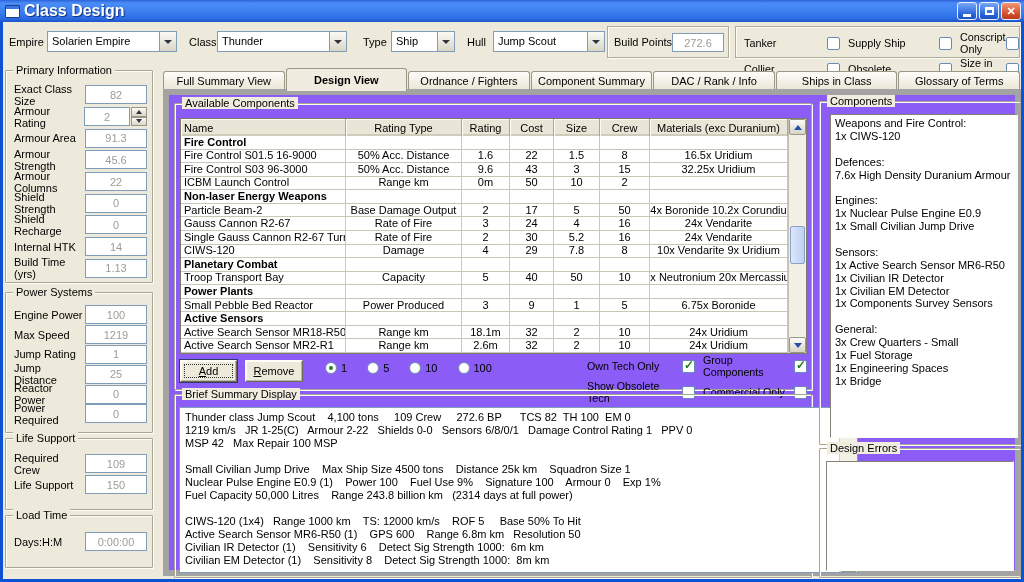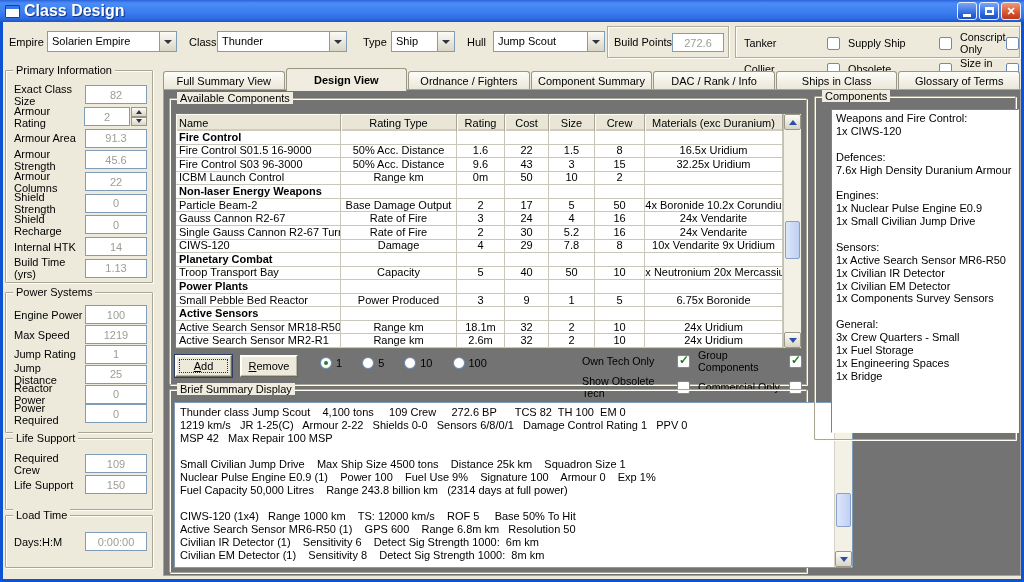--- a/index.html
+++ b/index.html
@@ -49,21 +49,21 @@
   .radio-item { display:flex; align-items:center; }
   .radio { width:12px; height:12px; border-radius:50%; background:#fff; border:1px solid #6a8bb5; position:relative; margin-right:4px; }
   .radio-dot { position:absolute; left:3px; top:3px; width:4px; height:4px; border-radius:50%; background:#2c7d2c; }
 
   
   .tabstrip { position:absolute; left:160px; top:46px; width:858px; height:22px; display:flex; }
   .tab { flex:1; margin-top:3px; height:19px; border:1px solid #9a9787; border-bottom:none; border-radius:3px 3px 0 0;
     background:linear-gradient(#fdfcf8,#e9e6d6); display:flex; align-items:center; justify-content:center;
     margin-right:1px; white-space:nowrap; }
   .tab.active { margin-top:0; height:23px; background:#f0ede0; font-weight:bold; z-index:3; position:relative; }
-  .tabpage { position:absolute; left:160px; top:67px; width:858px; height:487px; border:1px solid #a3a3a3; background:#737373; z-index:1; }
+  .tabpage { position:absolute; left:160px; top:67px; width:858px; height:487px; border:6px solid #a3a3a3; background:#8b5cf6; z-index:1; }
   .tabpage .gb-title, .tabpage .gb-title { background:#f0ede0; }
 
   
   .field-row { display:flex; align-items:center; justify-content:space-between; padding:0 5px 0 8px; }
   .f-wrap { display:flex; align-items:center; }
   .g-primary .field-row { height:21.7px; } .g-primary { padding-top:13px; }
   .g-power .field-row { height:19.8px; } .g-power { padding-top:12px; }
   .g-life .field-row { height:21px; } .g-life { padding-top:14px; }
   .g-load .field-row { height:21px;text-align:right; } .g-load { padding-top:15px; }
   .tbox-n { width:62px; }
@@ -597,21 +597,21 @@
             </div>
             <div class="sb-btn">
                 <i class="arr-dn"></i>
               </div>
           </div>
         </div>
       </div>
 
       <div class="groupbox" style="left:650px; top:6px; width:202px; height:344px;">
         <span class="gb-title">Components</span>
-        <div class="inset" style="left:16px; top:12px; width:188px; height:324px;">
+        <div class="inset" style="left:10px; top:12px; width:188px; height:324px;">
             <div class="txt-line">Weapons and Fire Control:</div>
             <div class="txt-line">1x CIWS-120</div>
             <div class="txt-line">&nbsp;</div>
             <div class="txt-line">Defences:</div>
             <div class="txt-line">7.6x High Density Duranium Armour</div>
             <div class="txt-line">&nbsp;</div>
             <div class="txt-line">Engines:</div>
             <div class="txt-line">1x Nuclear Pulse Engine E0.9</div>
             <div class="txt-line">1x Small Civilian Jump Drive</div>
             <div class="txt-line">&nbsp;</div>
@@ -622,16 +622,20 @@
             <div class="txt-line">1x Components Survey Sensors</div>
             <div class="txt-line">&nbsp;</div>
             <div class="txt-line">General:</div>
             <div class="txt-line">3x Crew Quarters - Small</div>
             <div class="txt-line">1x Fuel Storage</div>
             <div class="txt-line">1x Engineering Spaces</div>
             <div class="txt-line">1x Bridge</div>
           </div>
       </div>
 
+      <div class="groupbox" style="left:650px; top:353px; width:202px; height:130px;">
+        <span class="gb-title">Design Errors</span>
+        <div class="inset" style="left:6px; top:12px; width:188px; height:110px;"></div>
+      </div>
 
     </div>
   </div>
 </div>
 
 </body></html>

